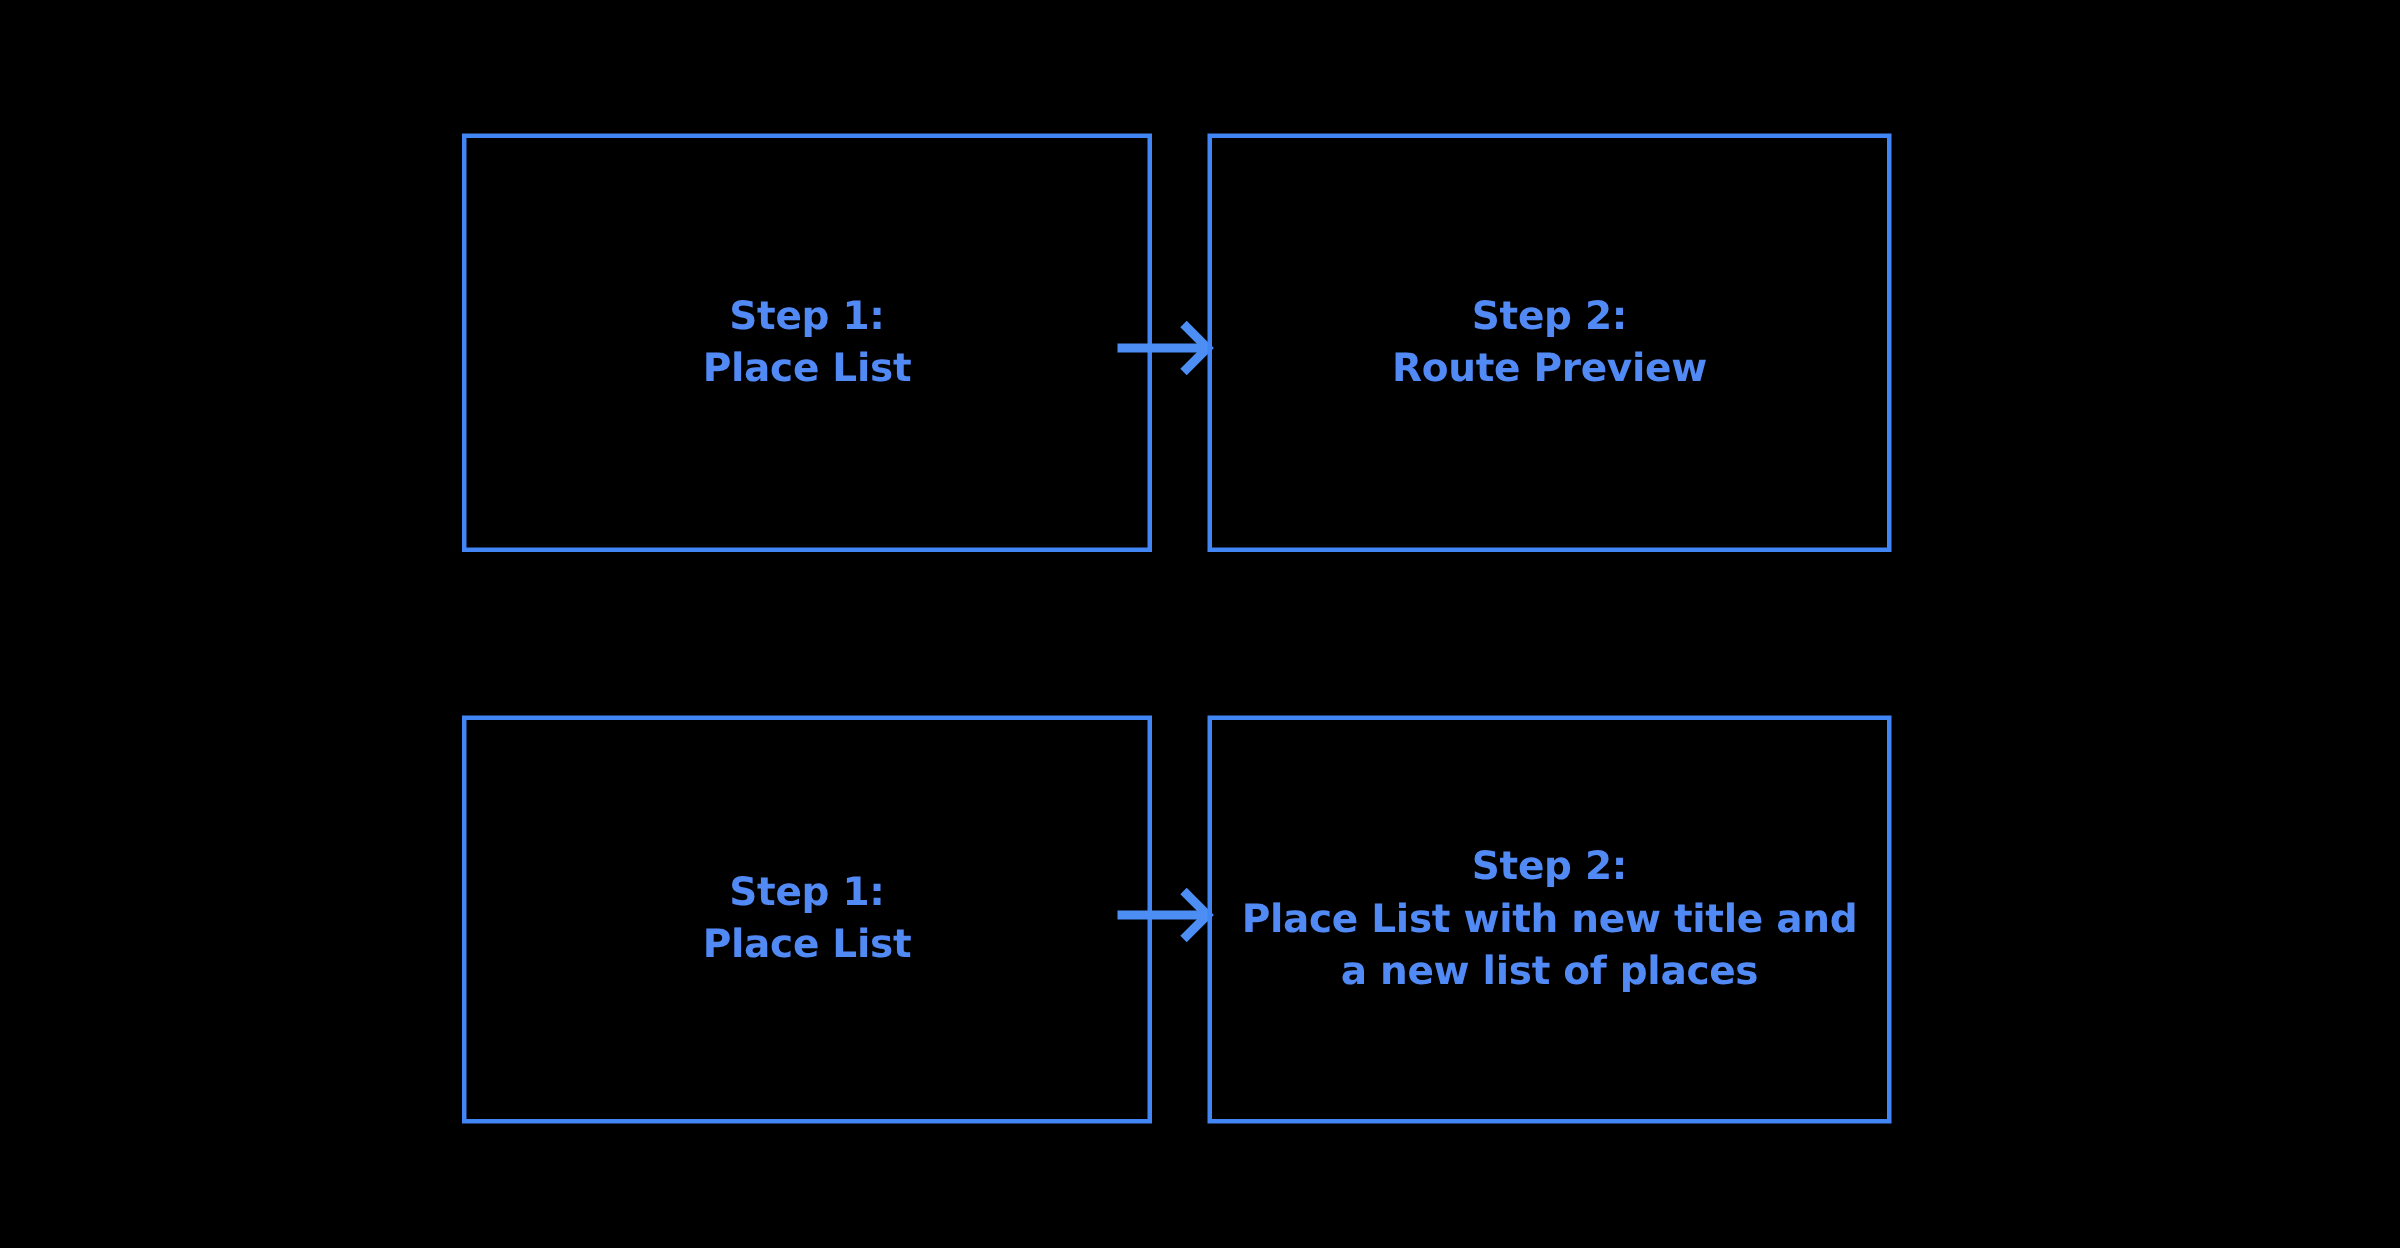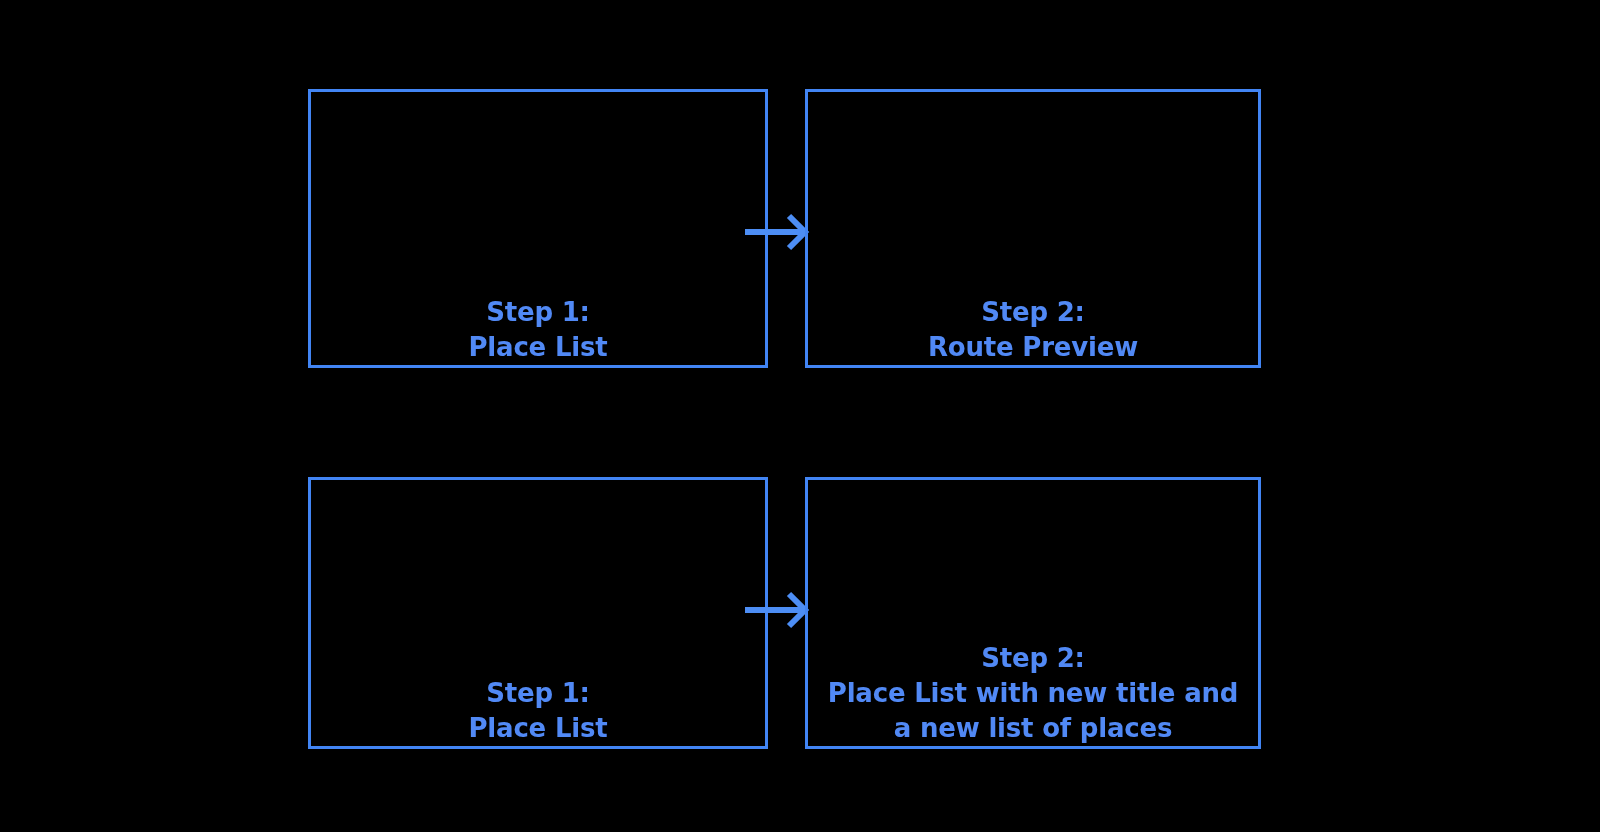--- a/index.html
+++ b/index.html
@@ -22,21 +22,21 @@
     background: #000000;
   }
 
   
   .flow-box {
     position: absolute;
     box-sizing: border-box;
     border: 3px solid #4285f4;
     background: transparent;
     display: flex;
-    align-items: flex-end;
+    align-items: center;
     justify-content: center;
     text-align: center;
   }
 
   .box-label {
     color: #5189f5;
     font-family: "DejaVu Sans", "Liberation Sans", sans-serif;
     font-weight: bold;
     font-size: 26px;
     line-height: 35px;

